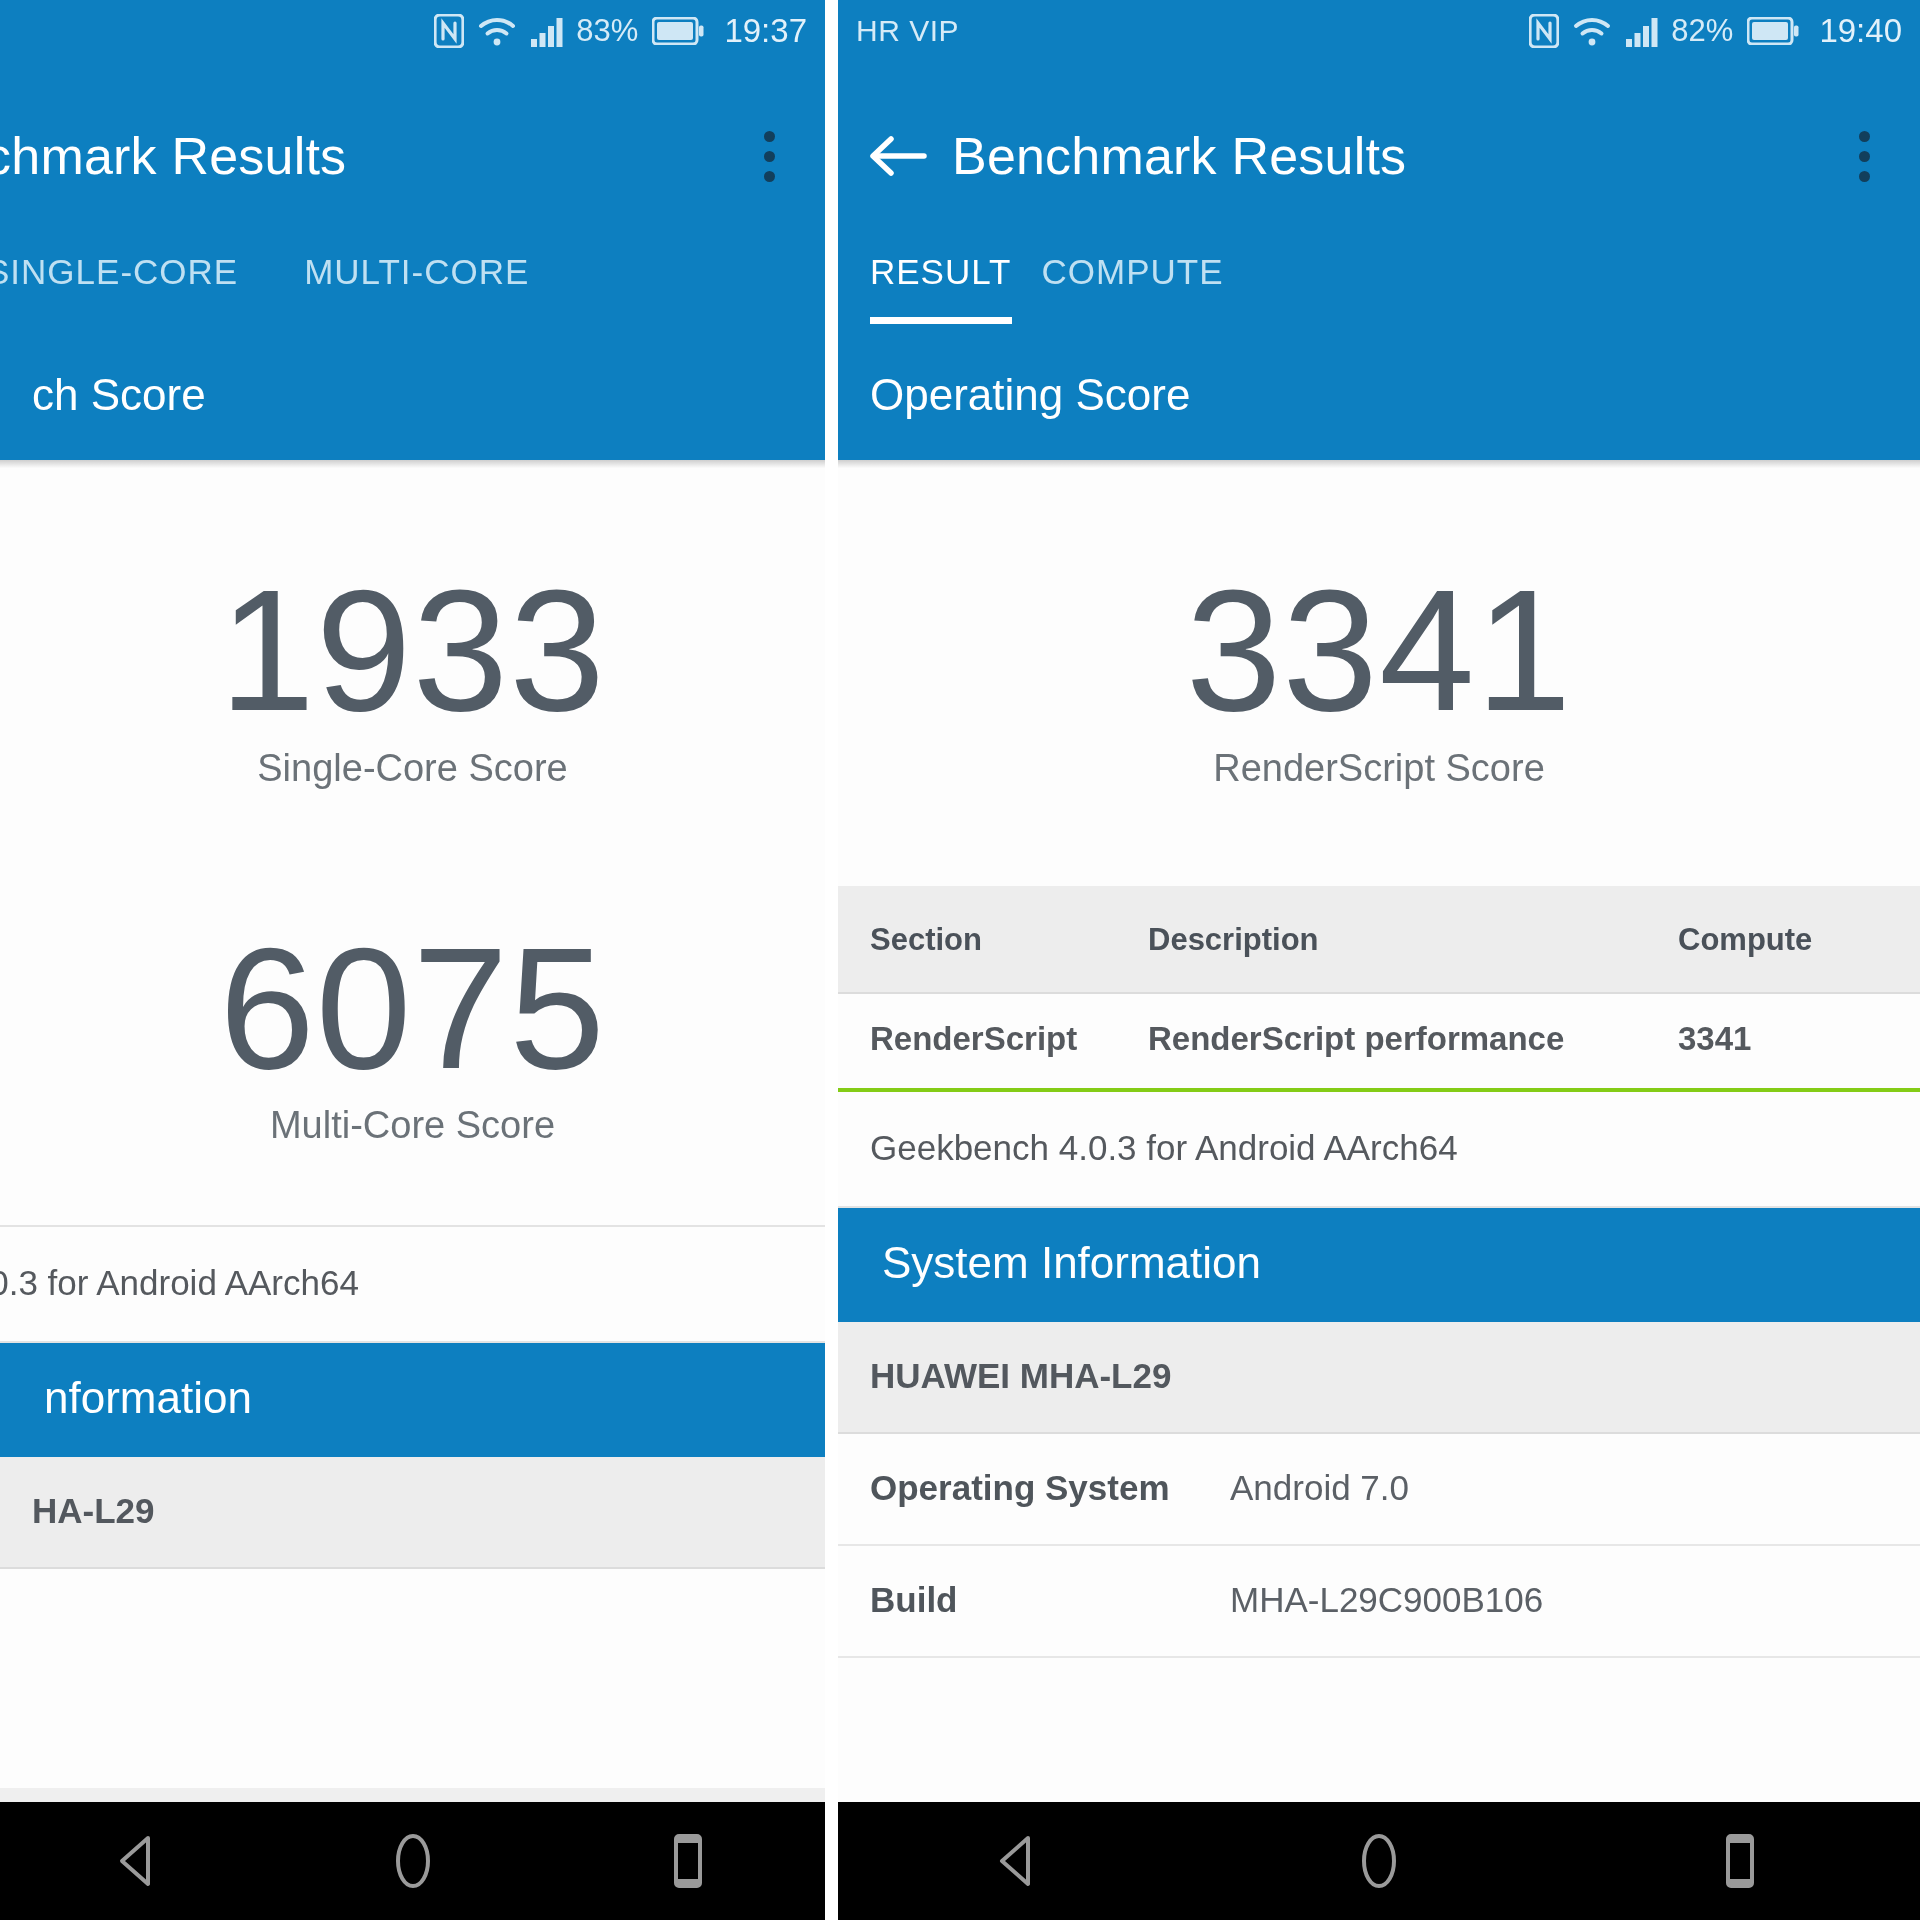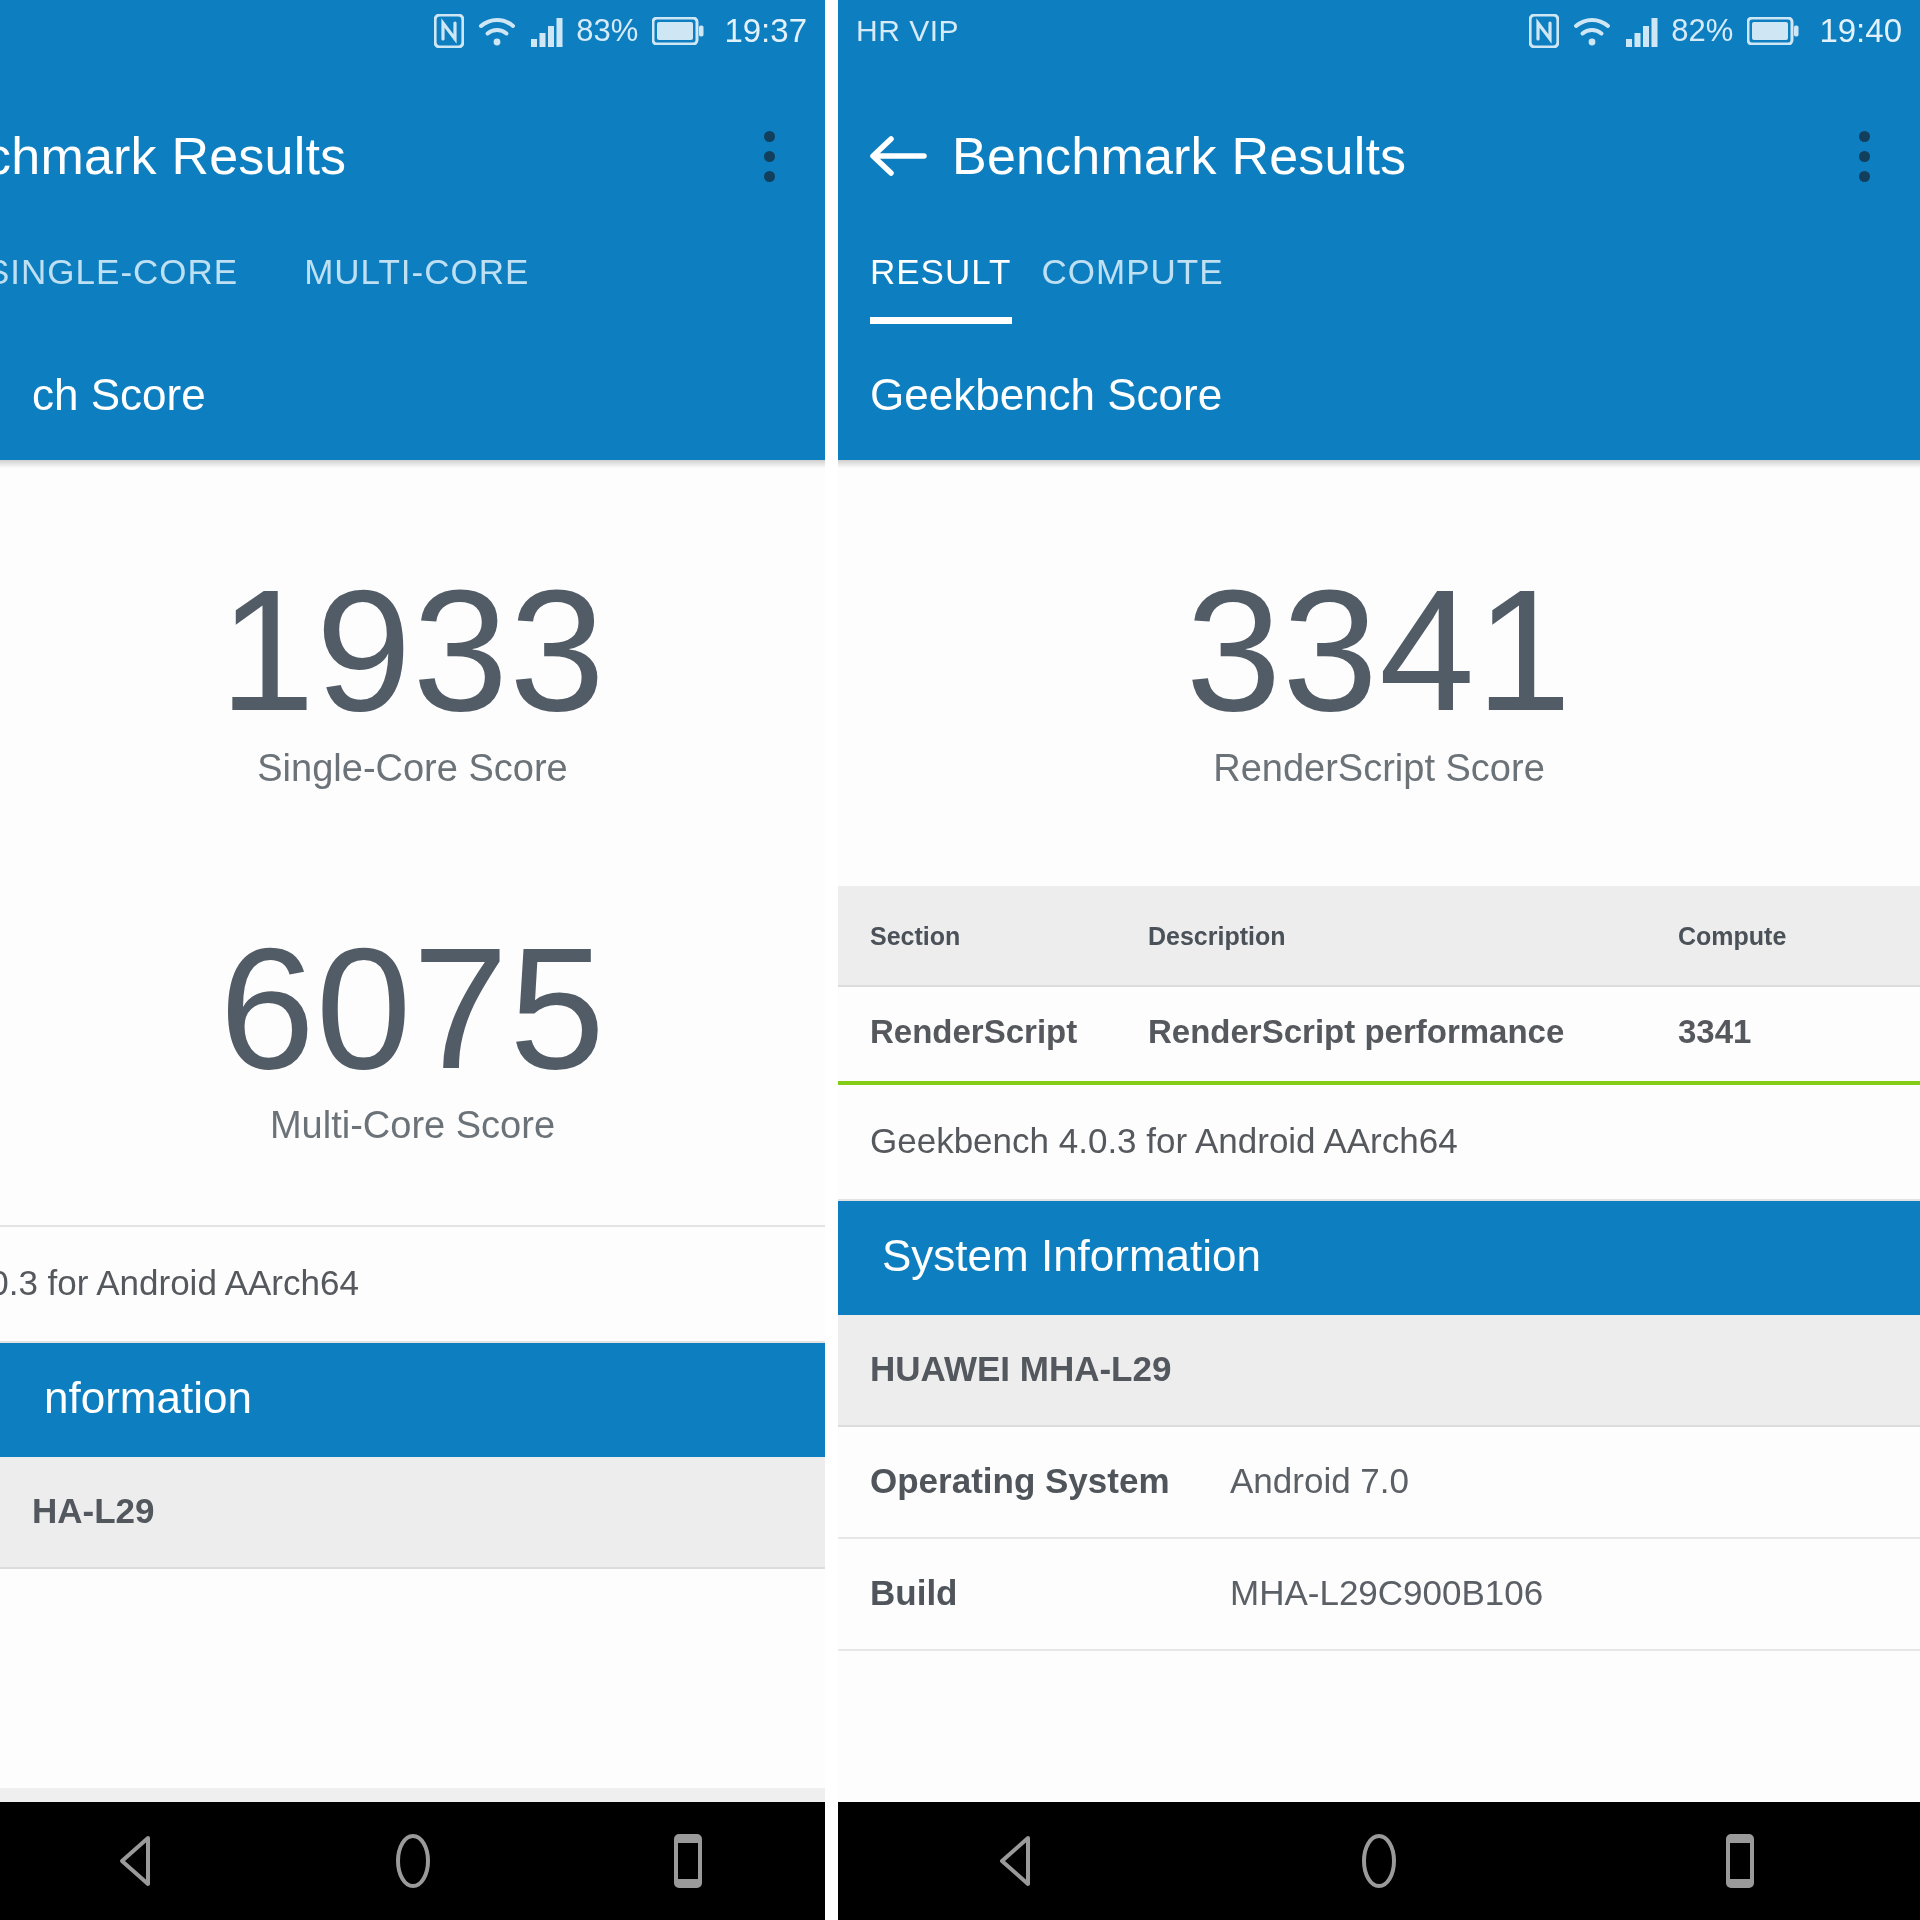--- a/index.html
+++ b/index.html
@@ -145,21 +145,21 @@
     text-align: center;
   }
 
   
   .hr { height: 2px; background: #e3e3e3; }
 
   
   .tbl { width: 100%; border-collapse: collapse; }
   .tbl thead th {
     background: #ededed;
-    font-size: 25px;
+    font-size: 31px;
     font-weight: 700;
     color: #4a5159;
     text-align: left;
     padding: 36px 0 34px 0;
   }
   .tbl tbody td {
     font-size: 33px;
     color: #55595e;
     padding: 26px 0 30px 0;
     vertical-align: middle;
@@ -380,21 +380,21 @@
             <i></i>
           </div>
       </div>
     </div>
 
     <div class="tabs tabs-right">
       <div class="tab active">RESULT</div>
       <div class="tab">COMPUTE</div>
     </div>
 
-    <div class="section-blue">Geekbench Score</div>
+    <div class="section-blue">Operating Score</div>
     <div class="appbar-shadow"></div>
 
     <div class="body">
       <div class="spacer-1"></div>
       <div class="score-block">
         <div class="score-num">3341</div>
         <div class="score-label">RenderScript Score</div>
       </div>
       <div class="spacer-3"></div>
 

